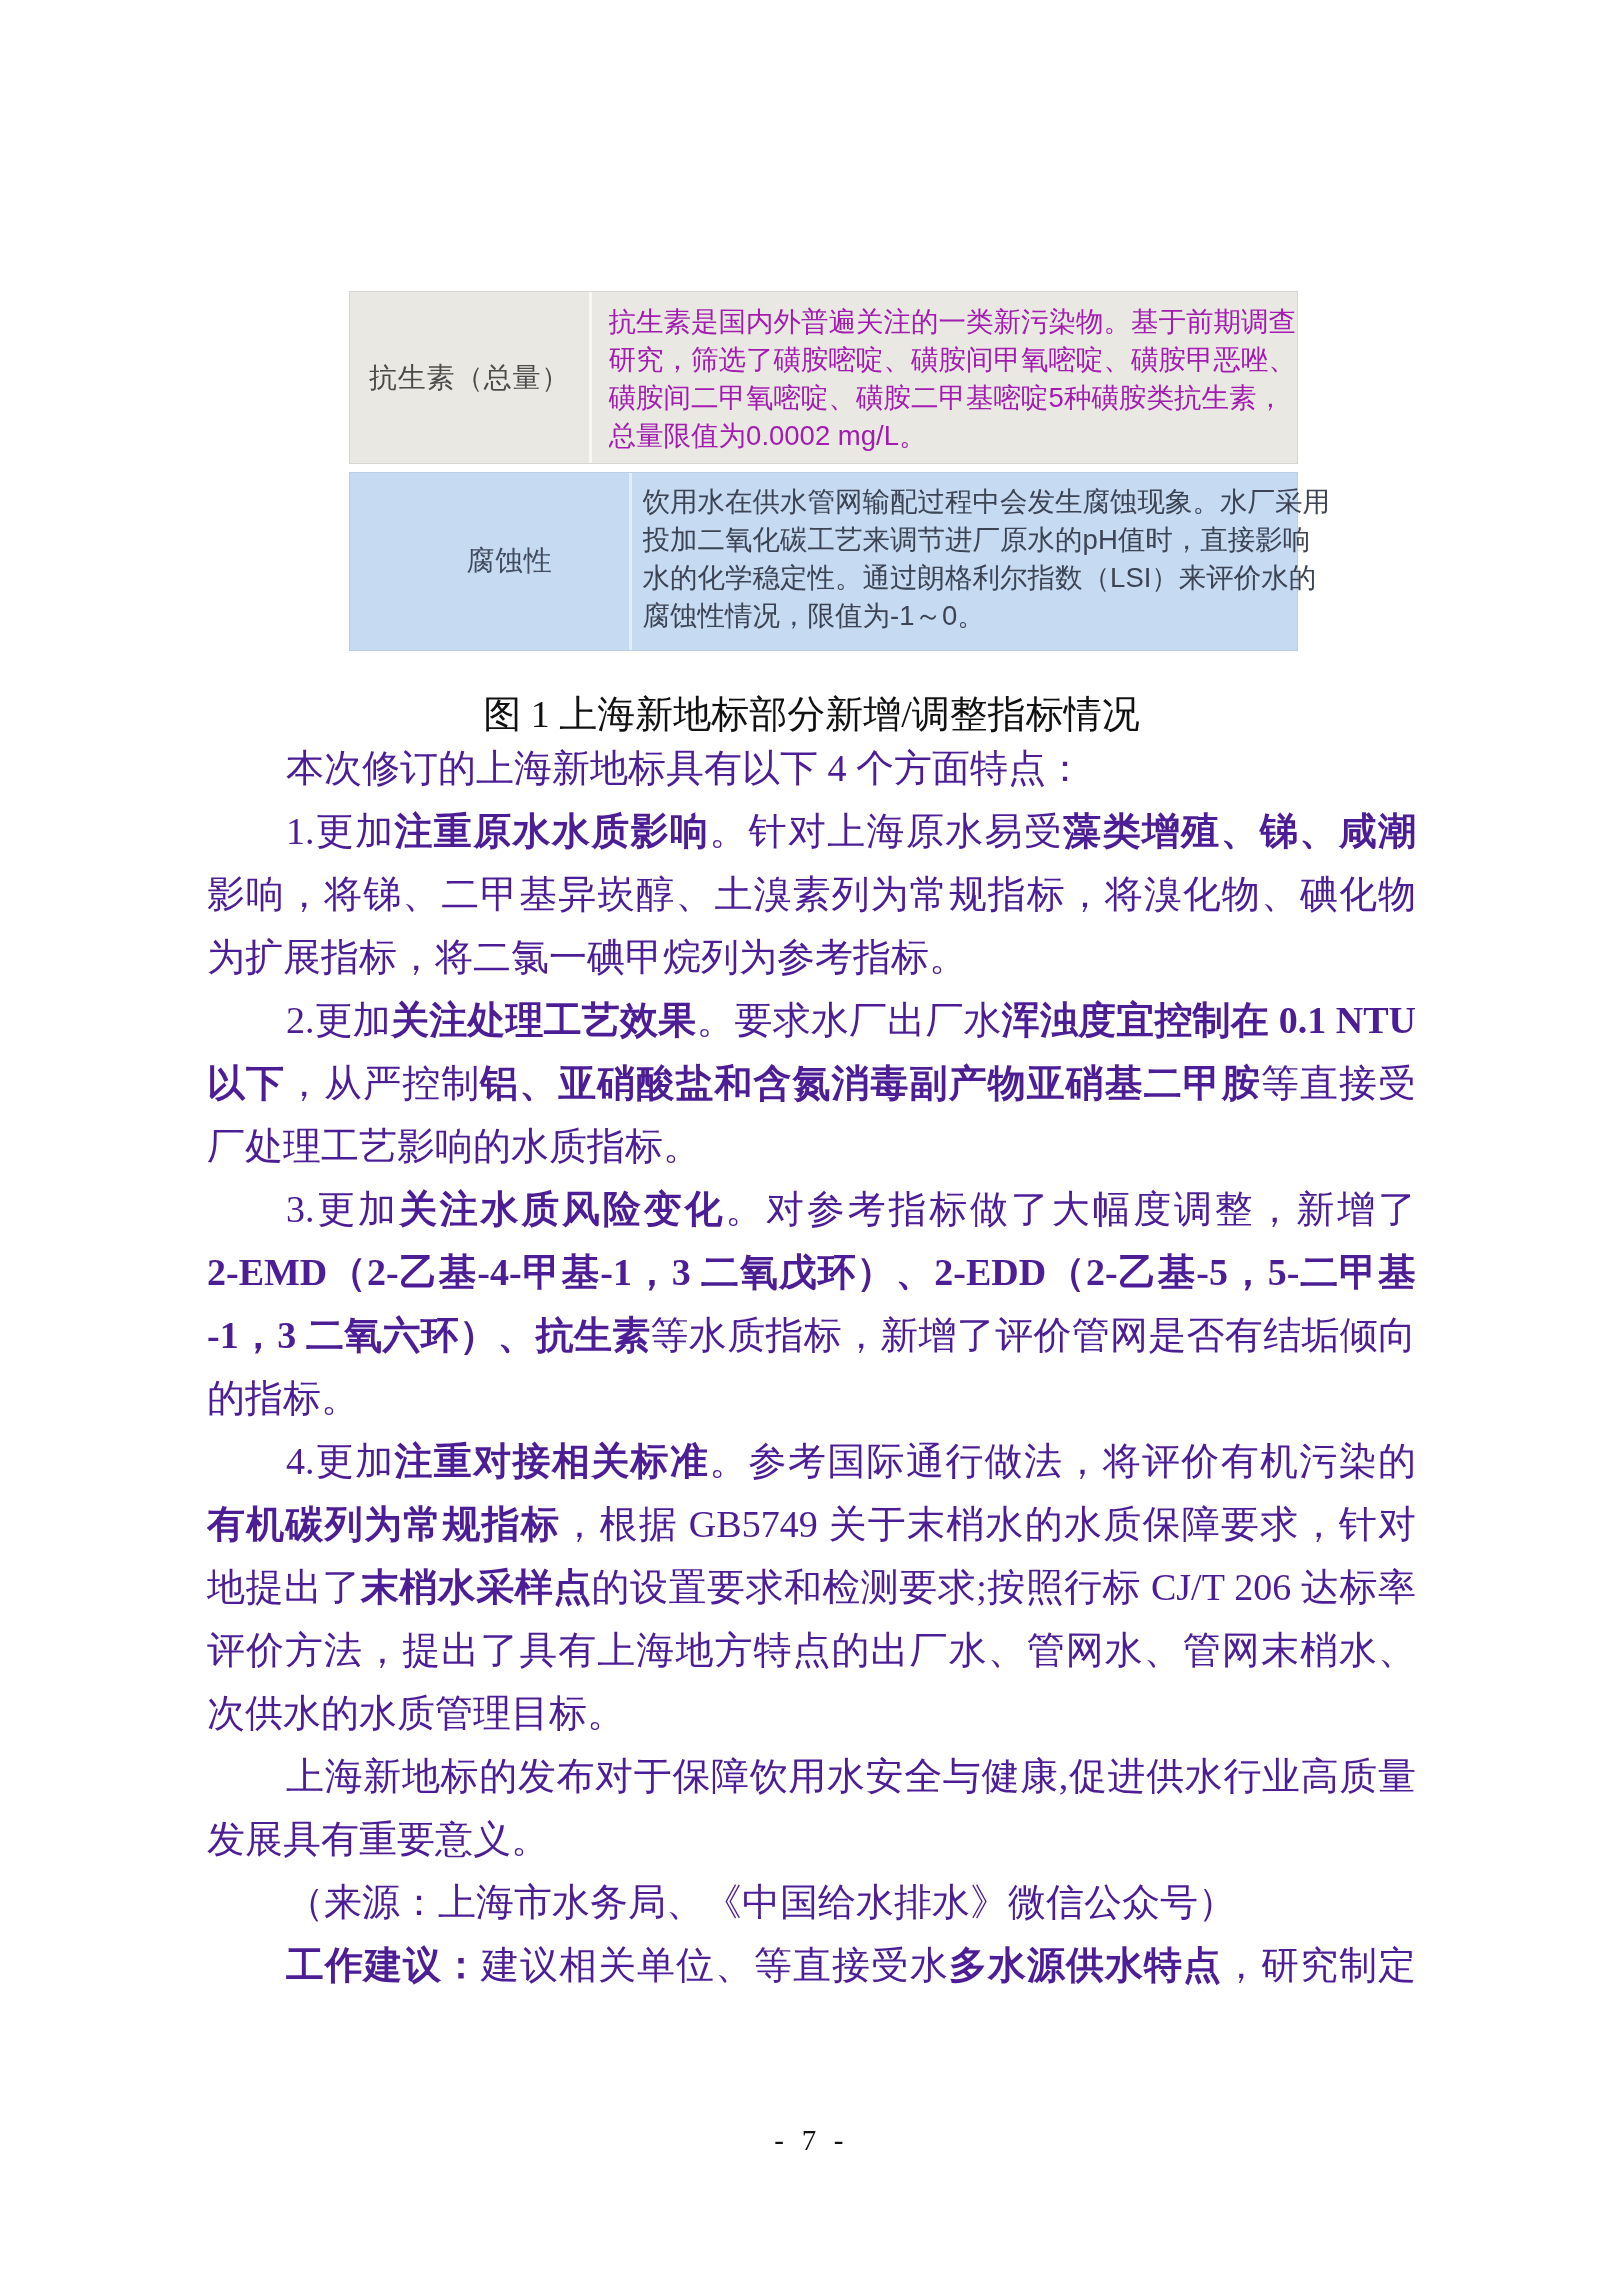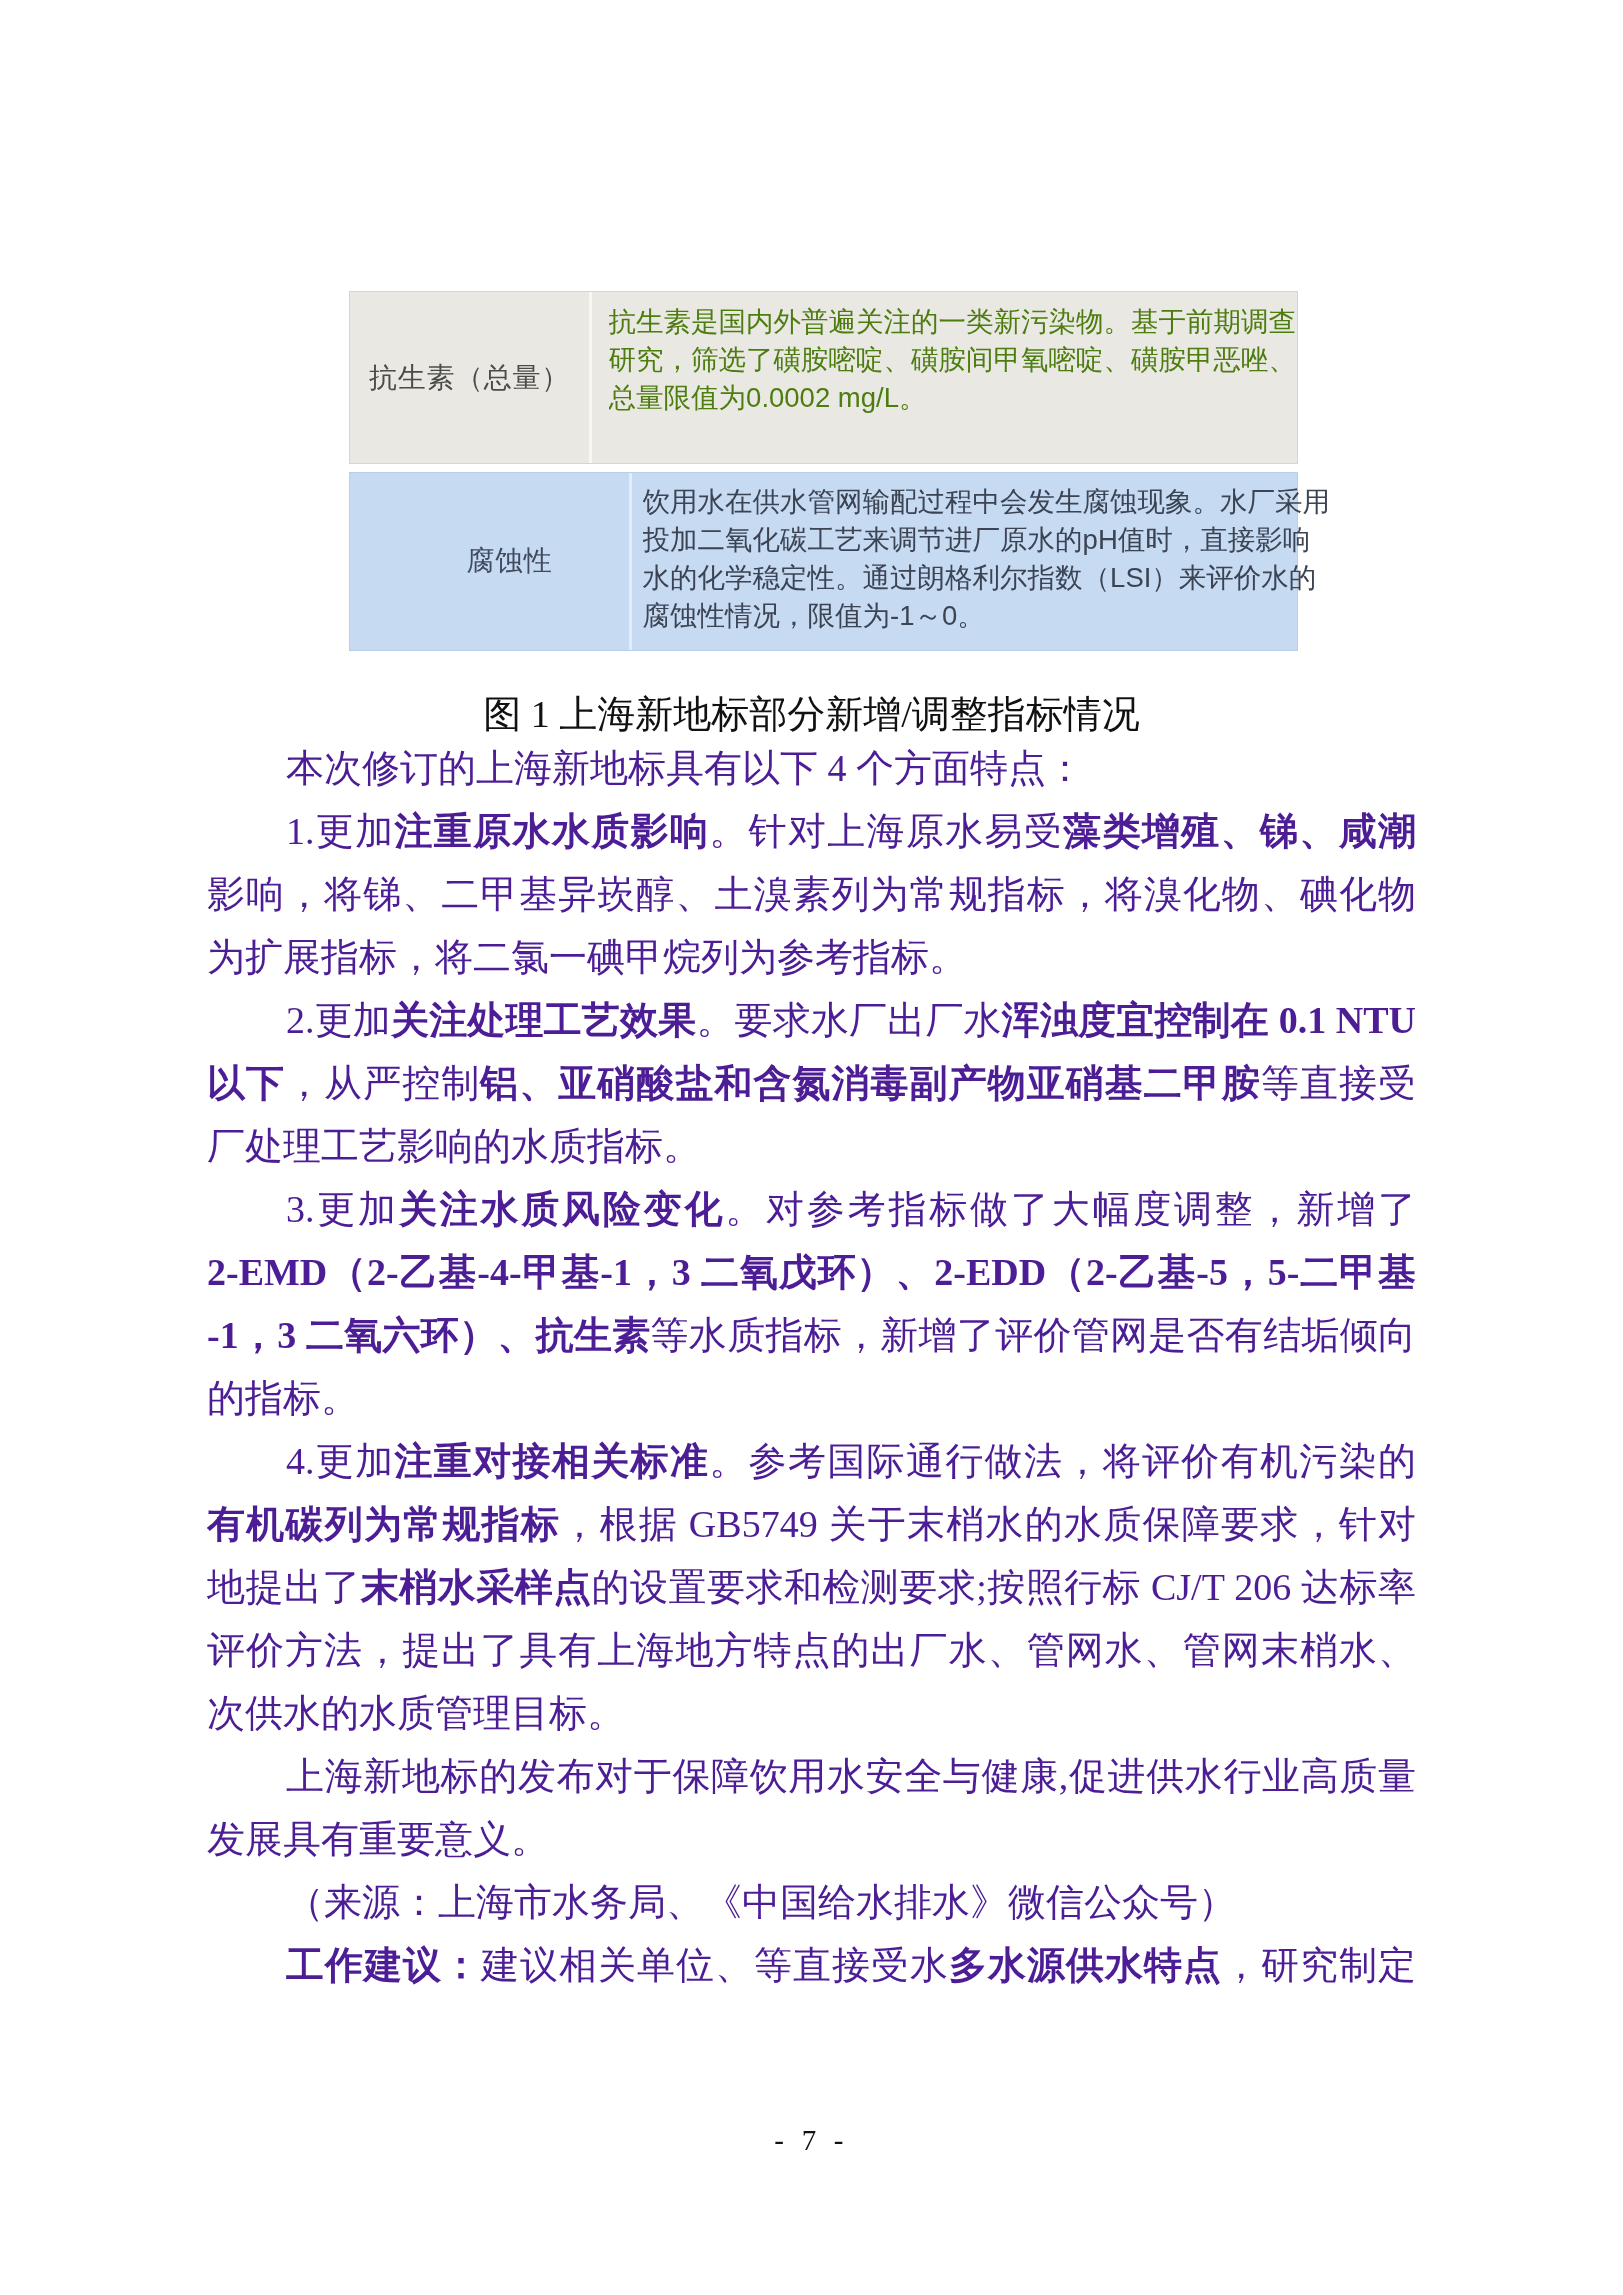--- a/index.html
+++ b/index.html
@@ -53,23 +53,24 @@
   }
 </style>
 </head>
 <body>
 
 <div id="page">
   <div id="indicator-table">
       <div class="t-row row-0" style="background: rgb(233, 232, 227);">
         <div class="t-label" style="color: rgb(75, 75, 73);">抗生素（总量）</div>
         <div class="t-divider" style="background: rgb(247, 247, 243);"></div>
-        <div class="t-text" style="color: #4d7c0f;">
+        <div class="t-text" style="color: #a21caf;">
           <div class="cell-line">抗生素是国内外普遍关注的一类新污染物。基于前期调查</div>
           <div class="cell-line">研究，筛选了磺胺嘧啶、磺胺间甲氧嘧啶、磺胺甲恶唑、</div>
+          <div class="cell-line">磺胺间二甲氧嘧啶、磺胺二甲基嘧啶5种磺胺类抗生素，</div>
           <div class="cell-line">总量限值为0.0002 mg/L。</div>
         </div>
       </div>
       <div class="t-gap"></div>
       <div class="t-row row-1" style="background: rgb(198, 218, 242);">
         <div class="t-label" style="color: rgb(65, 75, 94); padding-left: 40px;">腐蚀性</div>
         <div class="t-divider" style="background: rgb(227, 237, 250);"></div>
         <div class="t-text" style="color: rgb(60, 68, 84); padding-left: 11px;">
           <div class="cell-line">饮用水在供水管网输配过程中会发生腐蚀现象。水厂采用</div>
           <div class="cell-line">投加二氧化碳工艺来调节进厂原水的pH值时，直接影响</div>

